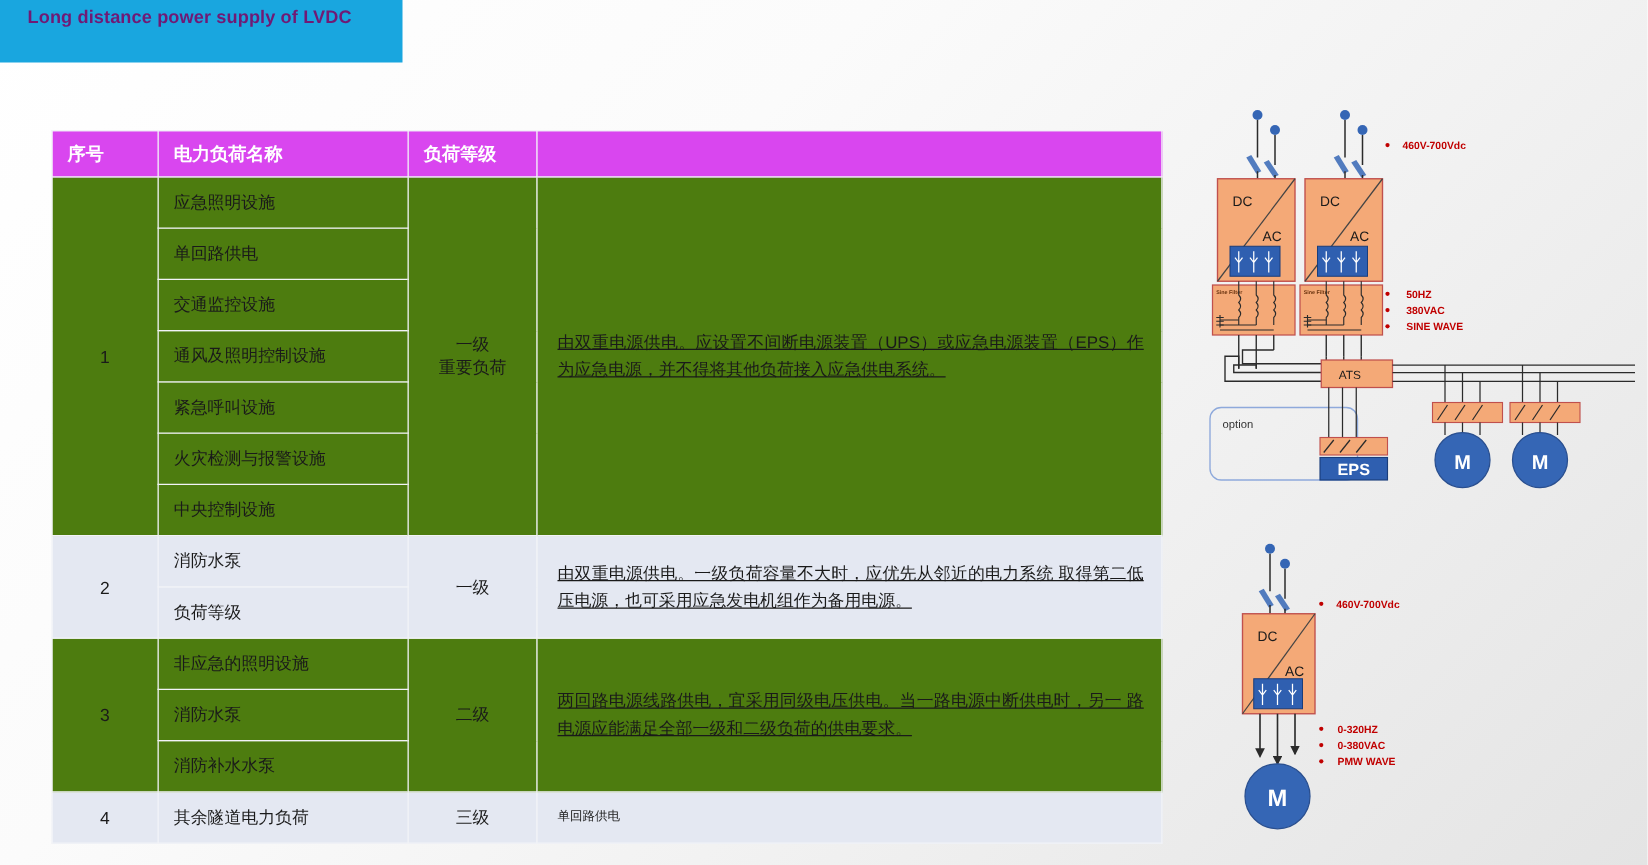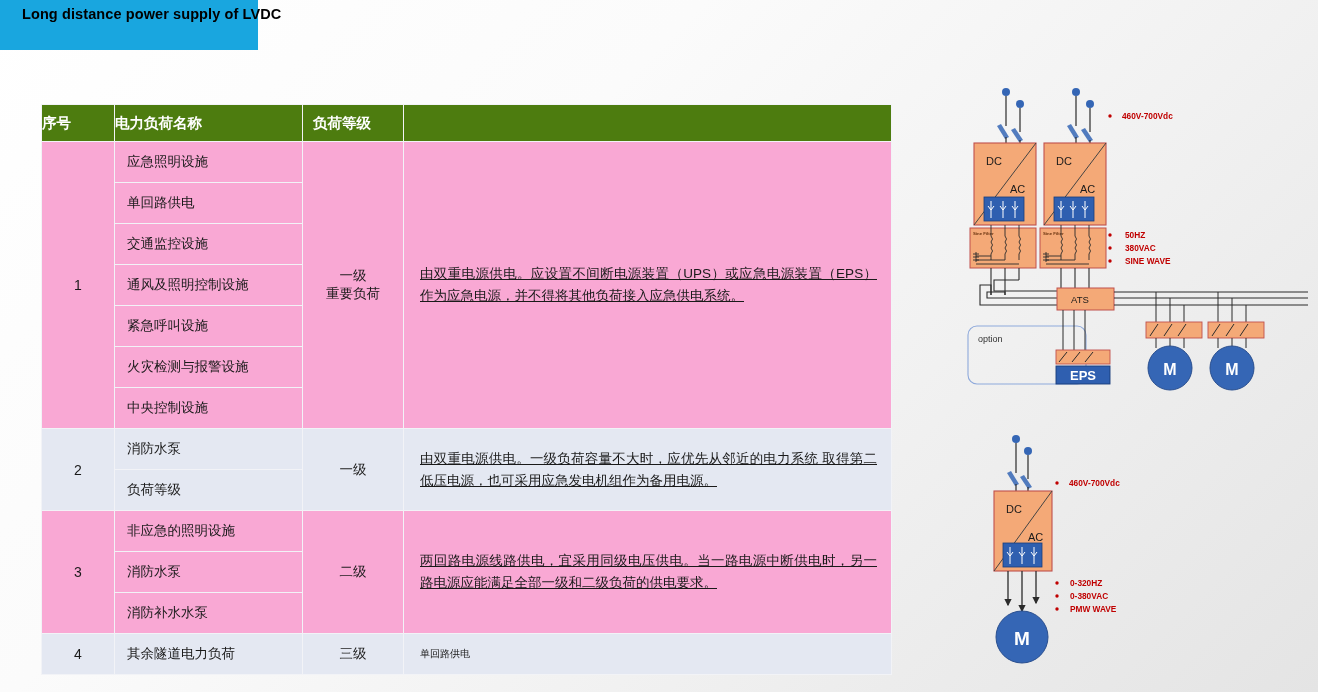--- a/index.html
+++ b/index.html
@@ -14,24 +14,24 @@
     font-family: "Liberation Sans", "DejaVu Sans", sans-serif;
     background: linear-gradient(135deg, #ffffff 0%, #fbfbfb 35%, #f2f2f2 62%, #e4e4e4 100%);
     position: relative;
   }
 
   
   .title-banner {
     position: absolute;
     left: 0;
     top: 0;
-    width: 258px;
+    width: 322px;
     height: 50px;
     background: #19A6DF;
-    color: #000000;
+    color: #701a75;
     padding: 4px 0 0 22px;
     box-sizing: border-box;
   }
   .title-en {
     font-size: 14.5px;
     font-weight: bold;
     line-height: 20px;
     letter-spacing: 0.1px;
     white-space: nowrap;
   }
@@ -52,34 +52,35 @@
     table-layout: fixed;
     font-size: 13.5px;
     color: #1a1a1a;
   }
   .load-table td, .load-table th {
     border: 1px solid #f2f3f7;
     padding: 0;
     vertical-align: middle;
   }
   .load-table thead th {
-    background: #4d7c0f;
+    background: #d946ef;
     color: #ffffff;
     font-size: 14.5px;
     font-weight: bold;
     height: 36px;
     text-align: left;
+    padding-left: 12px;
     border: 1px solid #f2f3f7;
   }
   th.col-no { width: 72px; text-align: center; padding-left: 0; }
   th.col-name { width: 187px; }
   th.col-grade { width: 90px; padding-left: 10px; }
   th.col-desc { width: 487px; }
 
-  tr.band-a td { background: #f9a8d4; }
+  tr.band-a td { background: #4d7c0f; }
   tr.band-b td { background: #E4E8F2; }
 
   td.cell-no {
     text-align: center;
     font-size: 14px;
     color: #1a1a1a;
   }
   td.cell-name {
     padding-left: 12px;
     height: 40px;

